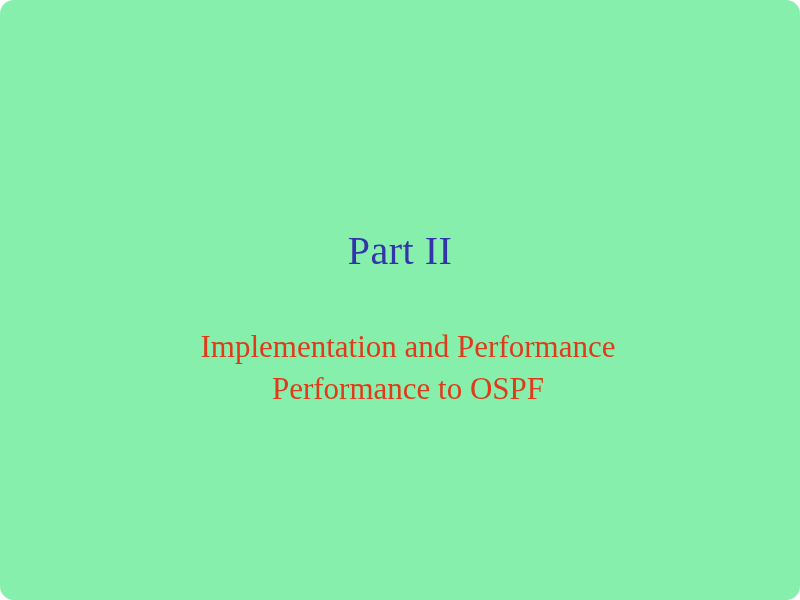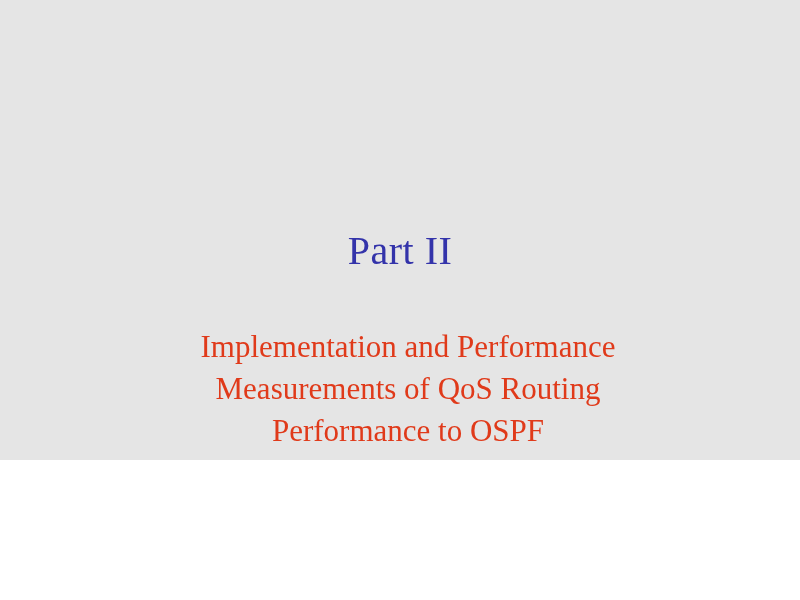--- a/index.html
+++ b/index.html
@@ -9,23 +9,24 @@
   body {
     width: 800px;
     height: 600px;
     background: #ffffff;
     font-family: "Liberation Serif", serif;
     overflow: hidden;
   }
   .slide {
     position: relative;
     width: 800px;
-    height: 460px;
-    background: #e5e5e5;
+    height: 600px;
+    background: #86efac;
     box-sizing: border-box;
+    border-radius: 14px;
   }
   .slide-title {
     position: absolute;
     left: 0;
     right: 0;
     top: 228px;
     text-align: center;
     font-family: "Liberation Serif", serif;
     font-size: 40px;
     line-height: 46px;
@@ -50,17 +51,16 @@
 </style>
 </head>
 <body>
 
 <div class="slide">
 
   <div class="slide-title">Part II</div>
 
   <div class="slide-subtitle">
     <span class="subtitle-line">Implementation and Performance</span>
-    <span class="subtitle-line">Measurements of  QoS Routing</span>
     <span class="subtitle-line">Performance to OSPF</span>
   </div>
 
 </div>
 
 </body></html>

